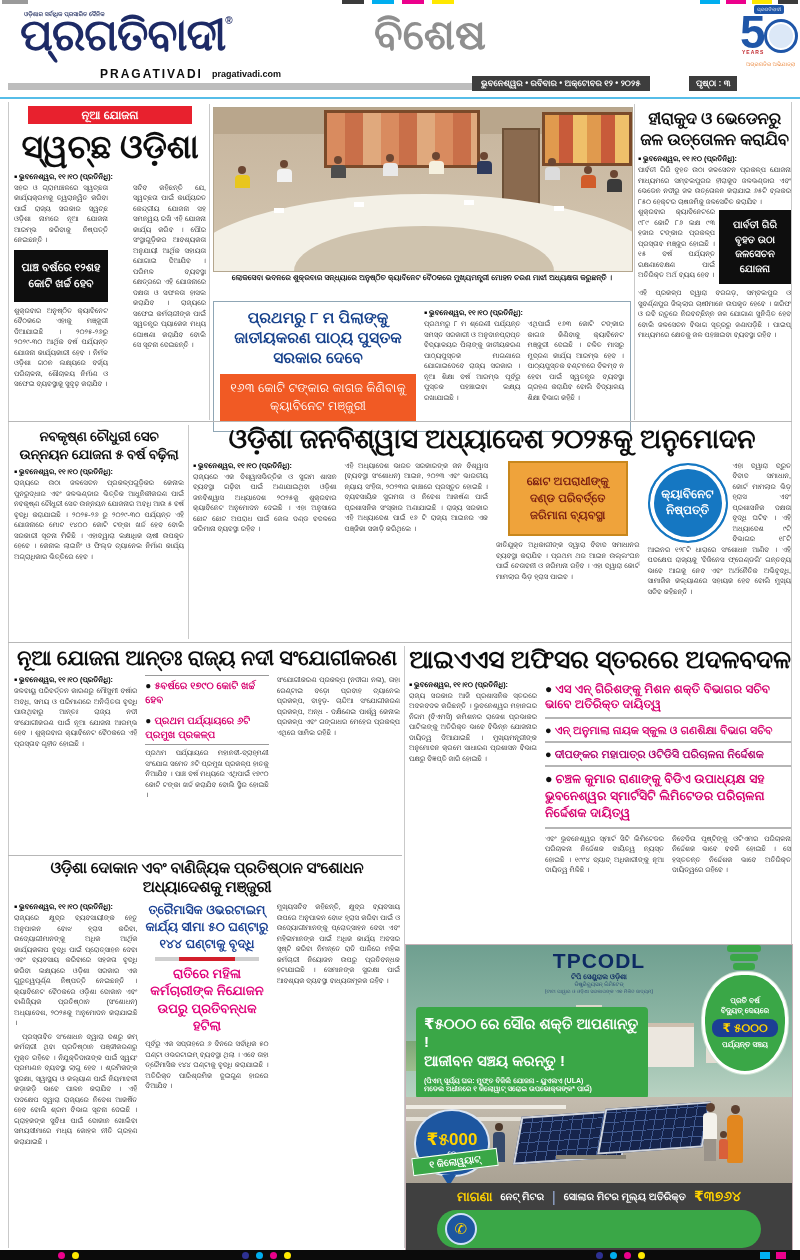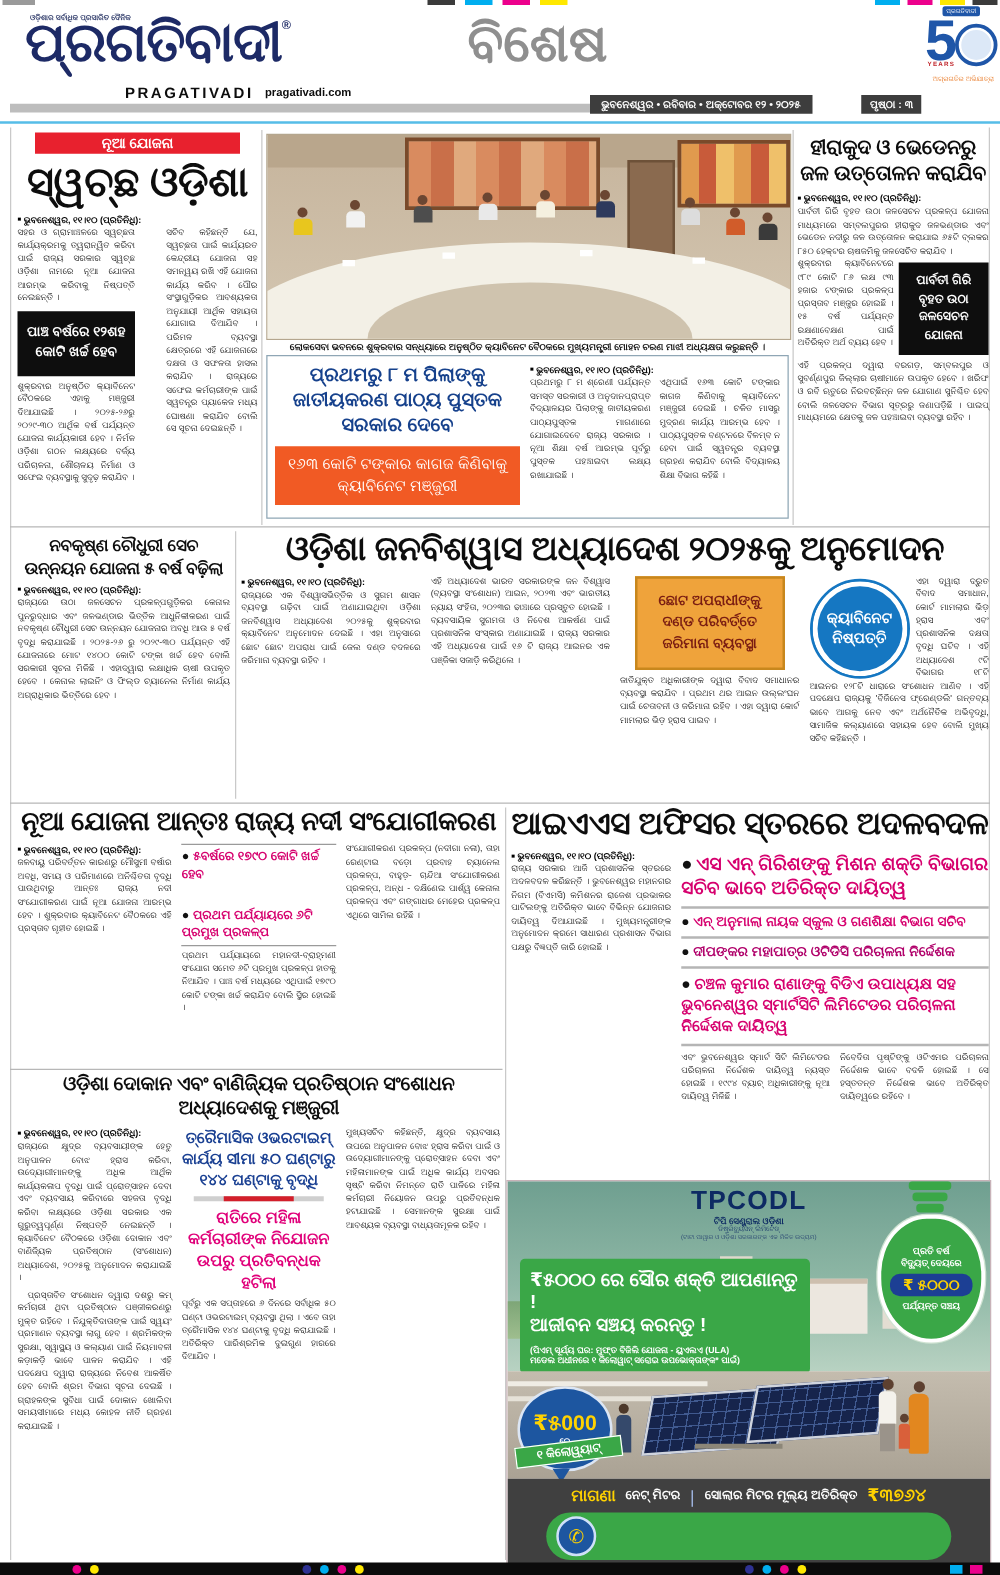--- a/index.html
+++ b/index.html
@@ -137,21 +137,21 @@
         <div class="head"></div>
         <div class="torso" style="background:#3a3a3a;"></div>
       </div>
     <div class="abs" style="left:60px;top:100px;width:10px;height:5px;background:#fff;"></div>
     <div class="abs" style="left:140px;top:94px;width:10px;height:5px;background:#fff;"></div>
     <div class="abs" style="left:250px;top:92px;width:10px;height:5px;background:#fff;"></div>
     <div class="abs" style="left:340px;top:98px;width:10px;height:5px;background:#fff;"></div>
   </div>
   <div class="abs" style="left:213px;top:273px;width:418px;text-align:center;font-size:7.5px;font-weight:bold;color:#111;">ଲୋକସେବା ଭବନରେ ଶୁକ୍ରବାର ସନ୍ଧ୍ୟାରେ ଅନୁଷ୍ଠିତ କ୍ୟାବିନେଟ ବୈଠକରେ ମୁଖ୍ୟମନ୍ତ୍ରୀ ମୋହନ ଚରଣ ମାଝୀ ଅଧ୍ୟକ୍ଷତା କରୁଛନ୍ତି ।</div>
 
-  <div class="abs" style="left:213px;top:284px;width:418px;height:131px;border:1.5px solid #8fa6b5;display:flex;padding:6px;box-sizing:border-box;gap:8px;">
+  <div class="abs" style="left:213px;top:301px;width:418px;height:131px;border:1.5px solid #8fa6b5;display:flex;padding:6px;box-sizing:border-box;gap:8px;">
     <div style="width:196px;">
       <div style="font-size:15.5px;font-weight:900;color:#16418c;text-align:center;line-height:1.3;">ପ୍ରଥମରୁ ୮ ମ ପିଲାଙ୍କୁ ଜାତୀୟକରଣ ପାଠ୍ୟ ପୁସ୍ତକ ସରକାର ଦେବେ</div>
       <div class="orangebox" style="margin-top:6px;padding:6px 6px;font-size:12.5px;line-height:1.4;">୧୬୩ କୋଟି ଟଙ୍କାର କାଗଜ କିଣିବାକୁ କ୍ୟାବିନେଟ ମଞ୍ଜୁରୀ</div>
     </div>
     <div style="flex:1;">
       <div class="dateline">
         <span class="sq">■</span><span>ଭୁବନେଶ୍ୱର, ୧୧।୧୦ (ପ୍ରତିନିଧି):</span>
       </div>
       <div class="colflex" style="gap:7px;">
         <div class="body-txt">ପ୍ରଥମରୁ ୮ ମ ଶ୍ରେଣୀ ପର୍ଯ୍ୟନ୍ତ ସମସ୍ତ ସରକାରୀ ଓ ଅନୁଦାନପ୍ରାପ୍ତ ବିଦ୍ୟାଳୟର ପିଲାଙ୍କୁ ଜାତୀୟକରଣ ପାଠ୍ୟପୁସ୍ତକ ମାଗଣାରେ ଯୋଗାଇଦେବେ ରାଜ୍ୟ ସରକାର । ନୂଆ ଶିକ୍ଷା ବର୍ଷ ଆରମ୍ଭ ପୂର୍ବରୁ ପୁସ୍ତକ ପହଞ୍ଚାଇବା ଲକ୍ଷ୍ୟ ରଖାଯାଇଛି ।</div>
@@ -222,21 +222,21 @@
         <div class="dateline">
           <span class="sq">■</span><span>ଭୁବନେଶ୍ୱର, ୧୧।୧୦ (ପ୍ରତିନିଧି):</span>
         </div>
         <div class="body-txt">ଜଳବାୟୁ ପରିବର୍ତ୍ତନ କାରଣରୁ ମୌସୁମୀ ବର୍ଷାର ଅବଧି, ସମୟ ଓ ପରିମାଣରେ ଅନିଶ୍ଚିତତା ବୃଦ୍ଧି ପାଉଥିବାରୁ ଆନ୍ତଃ ରାଜ୍ୟ ନଦୀ ସଂଯୋଗୀକରଣ ପାଇଁ ନୂଆ ଯୋଜନା ଆରମ୍ଭ ହେବ । ଶୁକ୍ରବାର କ୍ୟାବିନେଟ ବୈଠକରେ ଏହି ପ୍ରସ୍ତାବ ଗୃହୀତ ହୋଇଛି ।</div>
       </div>
       <div>
         <div style="border-top:1.5px solid #9a9a9a;border-bottom:1.5px solid #9a9a9a;padding:3px 0;margin-bottom:3px;">
           <div class="bullet-mag" style="font-size:10px;line-height:1.35;">
             <span class="dot">●</span><span>୫ବର୍ଷରେ ୧୭୯୦ କୋଟି ଖର୍ଚ୍ଚ ହେବ</span>
           </div>
-          <div class="bullet-mag" style="font-size:10px;line-height:1.35;margin-top:20px;">
+          <div class="bullet-mag" style="font-size:10px;line-height:1.35;margin-top:8px;">
             <span class="dot">●</span><span>ପ୍ରଥମ ପର୍ଯ୍ୟାୟରେ ୬ଟି ପ୍ରମୁଖ ପ୍ରକଳ୍ପ</span>
           </div>
         </div>
         <div class="body-txt">ପ୍ରଥମ ପର୍ଯ୍ୟାୟରେ ମହାନଦୀ-ବ୍ରାହ୍ମଣୀ ସଂଯୋଗ ସମେତ ୬ଟି ପ୍ରମୁଖ ପ୍ରକଳ୍ପ ହାତକୁ ନିଆଯିବ । ପାଞ୍ଚ ବର୍ଷ ମଧ୍ୟରେ ଏଥିପାଇଁ ୧୭୯୦ କୋଟି ଟଙ୍କା ଖର୍ଚ୍ଚ କରାଯିବ ବୋଲି ସ୍ଥିର ହୋଇଛି ।</div>
       </div>
       <div>
         <div class="body-txt">ସଂଯୋଗୀକରଣ ପ୍ରକଳ୍ପ (ନଦୀଗା ନଳା), ତାହା ରେଣ୍ଟାଇ ବଡ଼ୋ ପ୍ରବାହ ଚ୍ୟାନେଲ ପ୍ରକଳ୍ପ, ବାହୁଡ଼- ଚାନ୍ଦିଆ ସଂଯୋଗୀକରଣ ପ୍ରକଳ୍ପ, ଅନ୍ଧ - ଦକ୍ଷିଣେଇ ପାର୍ଶ୍ୱ କେନାଲ ପ୍ରକଳ୍ପ ଏବଂ ଗଙ୍ଗାଧର ମେହେର ପ୍ରକଳ୍ପ ଏଥିରେ ସାମିଲ ରହିଛି ।</div>
       </div>
     </div>
   </div>
@@ -247,21 +247,21 @@
     <div class="h900" style="font-size:25px;text-align:center;line-height:1.1;">ଆଇଏଏସ ଅଫିସର ସ୍ତରରେ ଅଦଳବଦଳ</div>
     <div style="display:flex;gap:8px;margin-top:6px;">
       <div style="width:128px;">
         <div class="dateline">
           <span class="sq">■</span><span>ଭୁବନେଶ୍ୱର, ୧୧।୧୦ (ପ୍ରତିନିଧି):</span>
         </div>
         <div class="body-txt">ରାଜ୍ୟ ସରକାର ଆଜି ପ୍ରଶାସନିକ ସ୍ତରରେ ଅଦଳବଦଳ କରିଛନ୍ତି । ଭୁବନେଶ୍ୱର ମହାନଗର ନିଗମ (ବିଏମସି) କମିଶନର ରାଜେଶ ପ୍ରଭାକର ପାଟିଲଙ୍କୁ ଅତିରିକ୍ତ ଭାବେ ବିଭିନ୍ନ ଯୋଜନାର ଦାୟିତ୍ୱ ଦିଆଯାଇଛି । ମୁଖ୍ୟମନ୍ତ୍ରୀଙ୍କ ଅନୁମୋଦନ କ୍ରମେ ସାଧାରଣ ପ୍ରଶାସନ ବିଭାଗ ପକ୍ଷରୁ ବିଜ୍ଞପ୍ତି ଜାରି ହୋଇଛି ।</div>
       </div>
       <div style="flex:1;">
         <div>
-          <div class="bullet-mag" style="font-size:15px;line-height:1.3;padding:2px 0 4px;border-bottom:2px solid #b5b5b5;">
+          <div class="bullet-mag" style="font-size:12px;line-height:1.3;padding:2px 0 4px;border-bottom:2px solid #b5b5b5;">
             <span class="dot">●</span><span>ଏସ ଏନ୍ ଗିରିଶଙ୍କୁ ମିଶନ ଶକ୍ତି ବିଭାଗର ସଚିବ ଭାବେ ଅତିରିକ୍ତ ଦାୟିତ୍ୱ</span>
           </div>
           <div class="bullet-mag" style="font-size:11px;line-height:1.3;padding:4px 0;border-bottom:2px solid #b5b5b5;">
             <span class="dot">●</span><span>ଏନ୍ ଅନୁମାଲା ନାୟକ ସ୍କୁଲ ଓ ଗଣଶିକ୍ଷା ବିଭାଗ ସଚିବ</span>
           </div>
           <div class="bullet-mag" style="font-size:11px;line-height:1.3;padding:4px 0;border-bottom:2px solid #b5b5b5;color:#b0006a;">
             <span class="dot">●</span><span>ଦୀପଙ୍କର ମହାପାତ୍ର ଓଟିଡିସି ପରିଚାଳନା ନିର୍ଦ୍ଦେଶକ</span>
           </div>
           <div class="bullet-mag" style="font-size:12.5px;line-height:1.35;padding:4px 0 5px;border-bottom:2px solid #b5b5b5;">
             <span class="dot">●</span><span>ଚଞ୍ଚଳ କୁମାର ରାଣାଙ୍କୁ ବିଡିଏ ଉପାଧ୍ୟକ୍ଷ ସହ ଭୁବନେଶ୍ୱର ସ୍ମାର୍ଟସିଟି ଲିମିଟେଡର ପରିଚାଳନା ନିର୍ଦ୍ଦେଶକ ଦାୟିତ୍ୱ</span>

